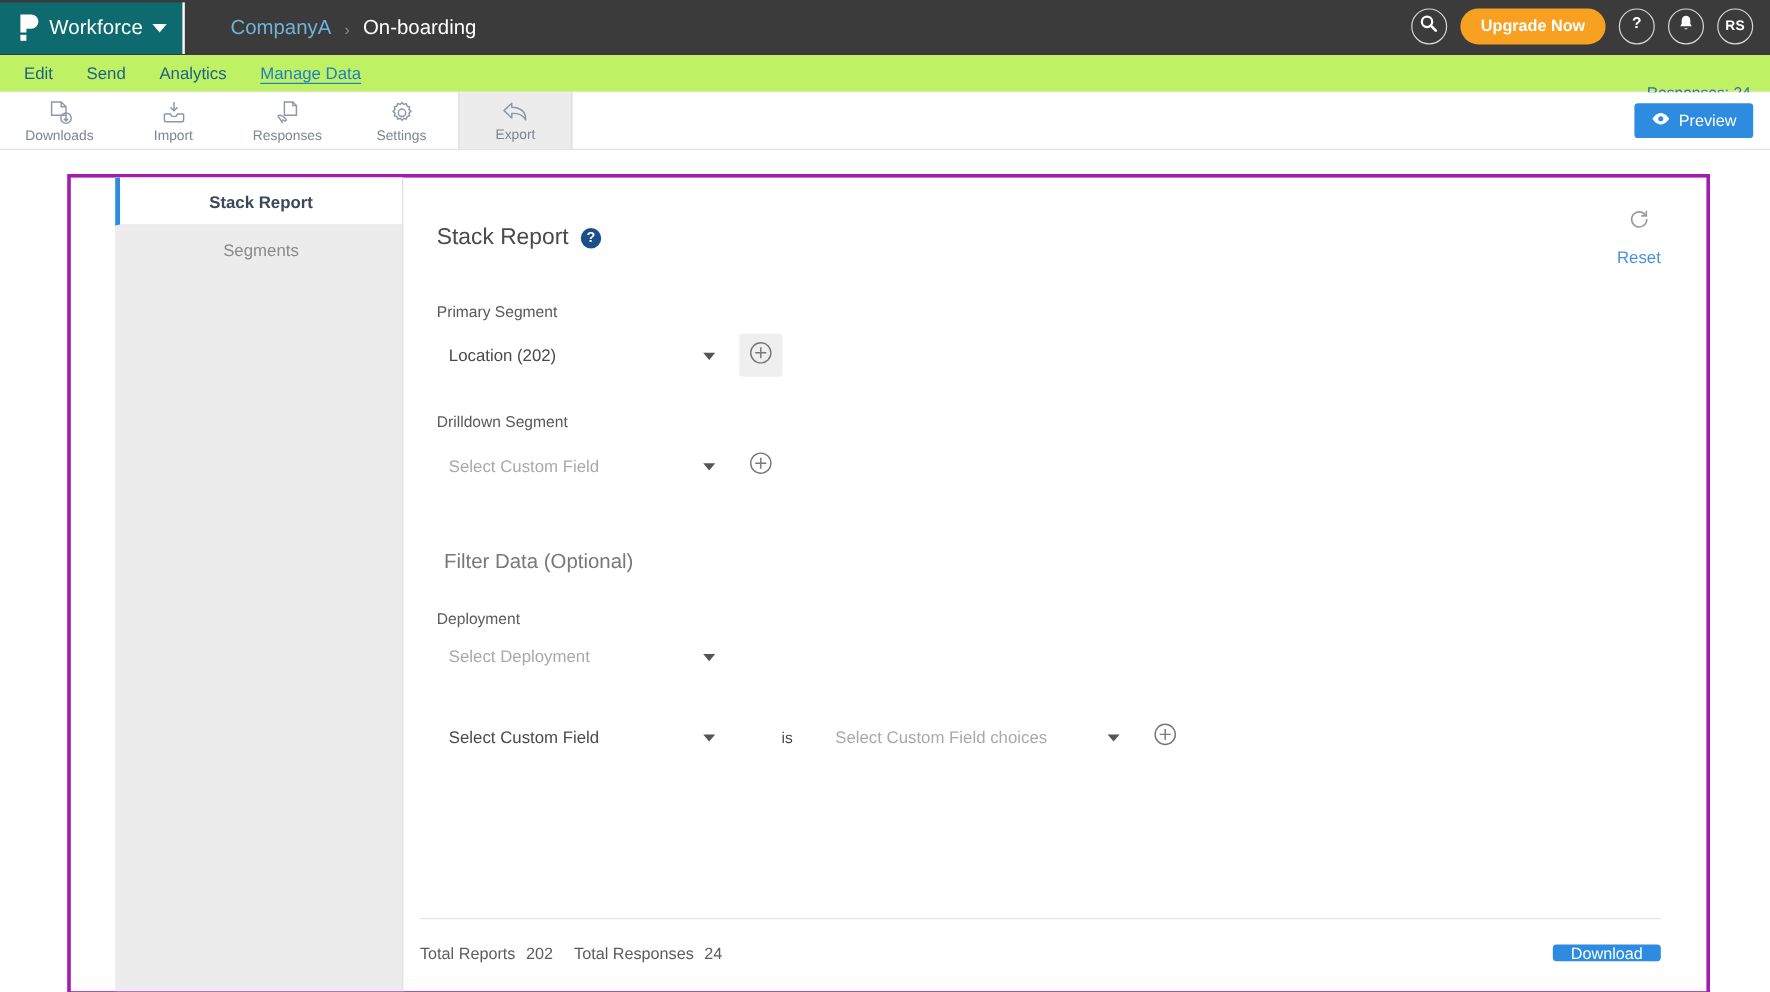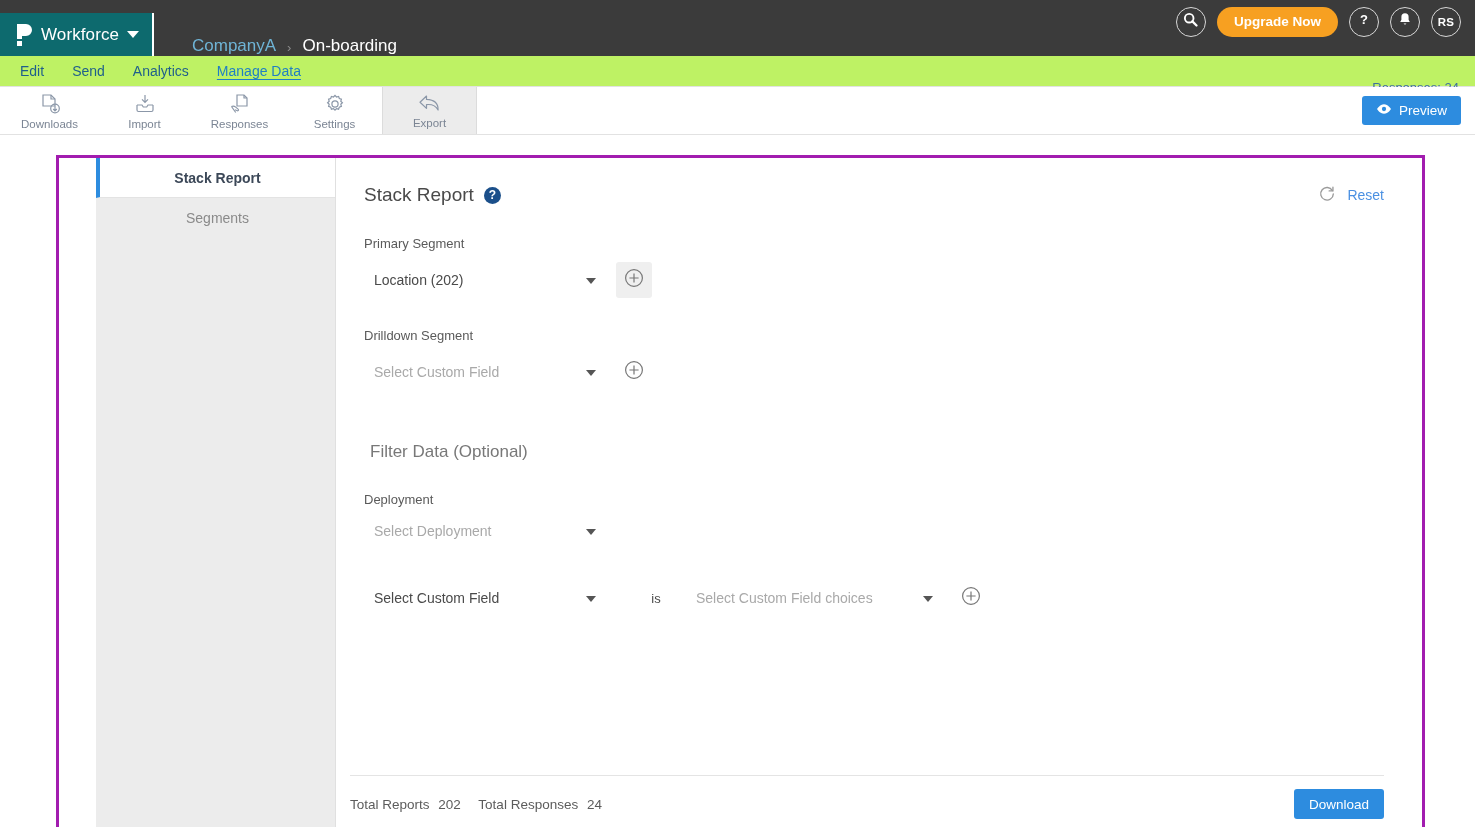--- a/index.html
+++ b/index.html
@@ -6,24 +6,24 @@
   html, body {
     width: 1475px; height: 827px;
     font-family: "Liberation Sans", sans-serif;
     background: #ffffff;
     overflow: hidden;
   }
 
   
   .topbar {
     position: relative;
-    height: 56px;
+    height: 46px;
     background: #3b3b3b;
     display: flex;
-    align-items: flex-end;
+    align-items: center;
   }
   .brand {
     width: 152px; height: 43px;
     background: #0d6a6e;
     display: flex; align-items: center;
     padding-left: 13px;
     flex: 0 0 152px;
   }
   .brand-logo {
     width: 22px; height: 26px;
@@ -174,21 +174,21 @@
   }
   .help-dot {
     width: 17px; height: 17px; border-radius: 50%;
     background: #1b4f8a; color: #ffffff;
     font-size: 12px; font-weight: bold;
     display: flex; align-items: center; justify-content: center;
     line-height: 1;
   }
   .reset {
     display: flex; align-items: center; gap: 11px;
-    color: #4a90e2; font-size: 14px;
+    color: #4a90e2; font-size: 14px; flex-direction: column;
   }
 
   .field-block { margin-top: 30px; }
   .field-label {
     font-size: 13px; color: #5a5a5a; margin-bottom: 11px;
   }
   .row { display: flex; align-items: center; }
   .select {
     width: 240px;
     position: relative;
@@ -237,21 +237,21 @@
     position: absolute;
     left: 14px; right: 38px; bottom: 12px;
     height: 40px;
     display: flex; align-items: center; justify-content: space-between;
   }
   .totals { font-size: 13.5px; color: #5c5c5c; }
   .totals .val { margin: 0 14px 0 5px; }
   .download-btn {
     background: #2d8cdf; color: #ffffff;
     border-radius: 3px;
-    height: 30px; padding: 0 15px;
+    height: 14px; padding: 0 15px;
     display: flex; align-items: center;
     font-size: 13.5px;
   }
 </style>
 </head>
 <body>
 
 <div class="topbar">
   <div class="brand">
     <span class="brand-logo">

